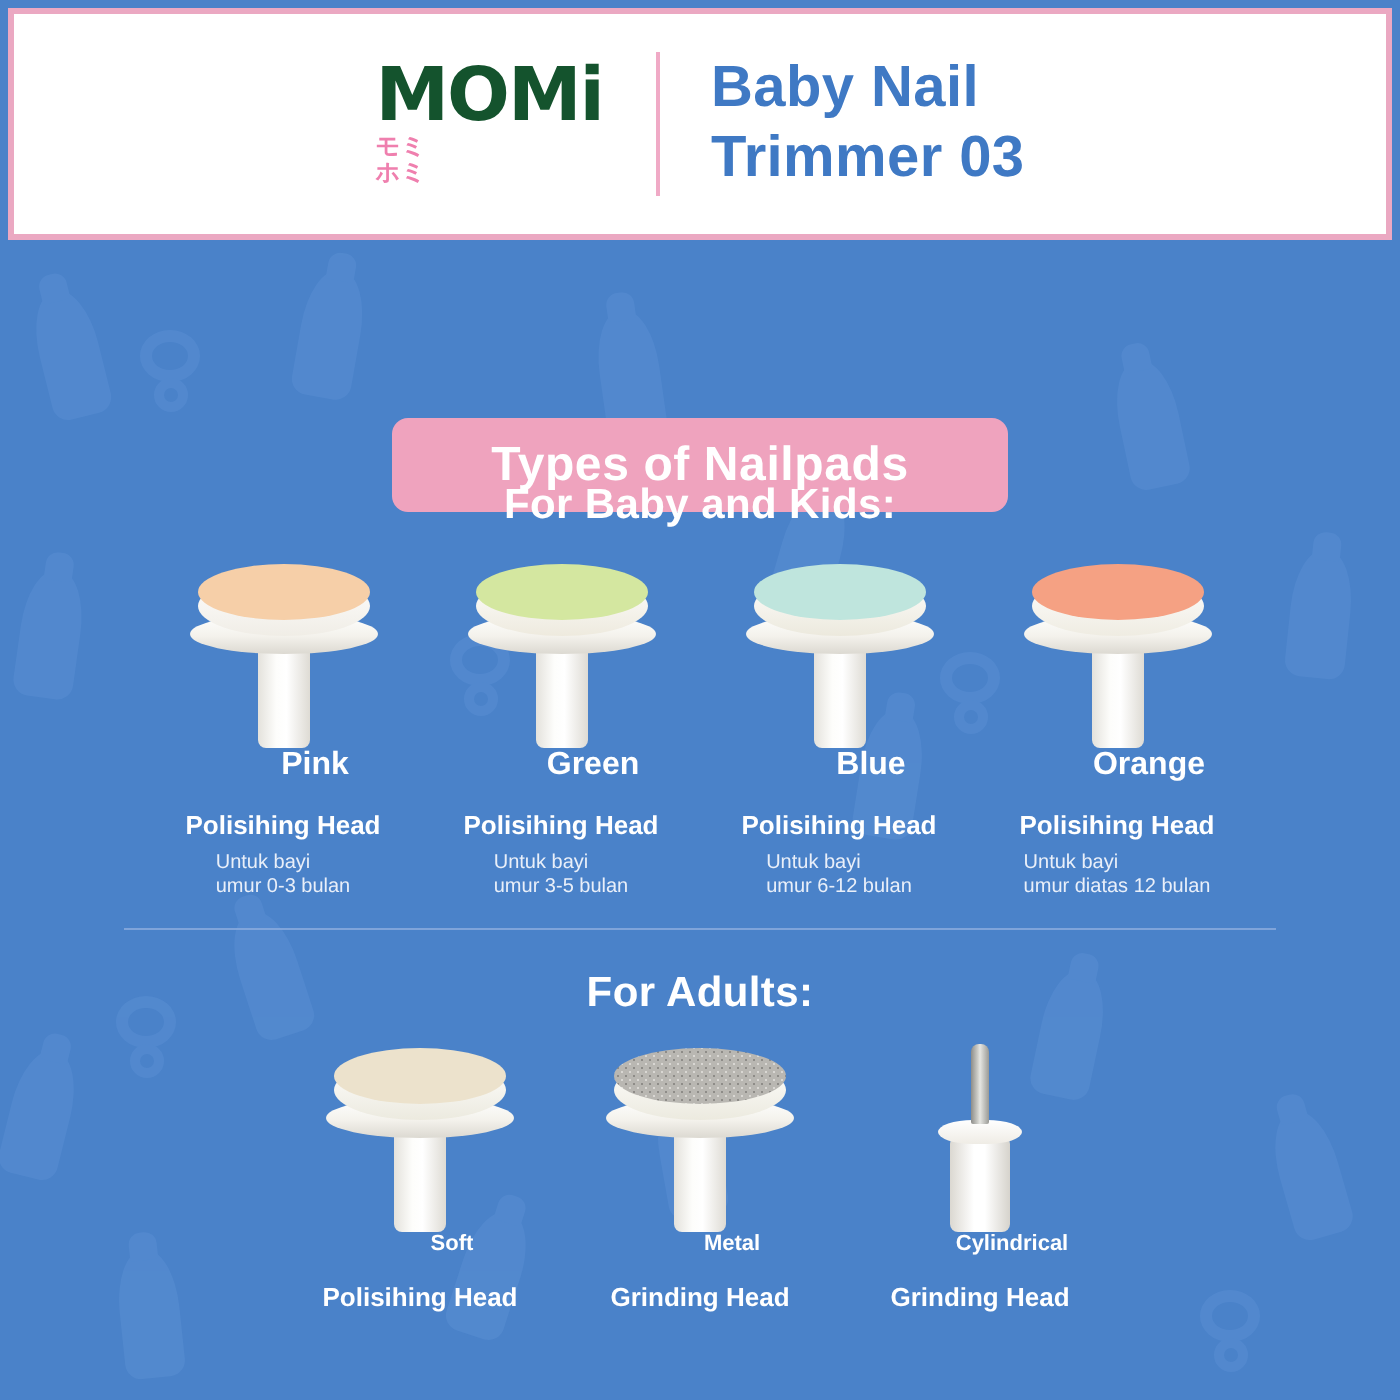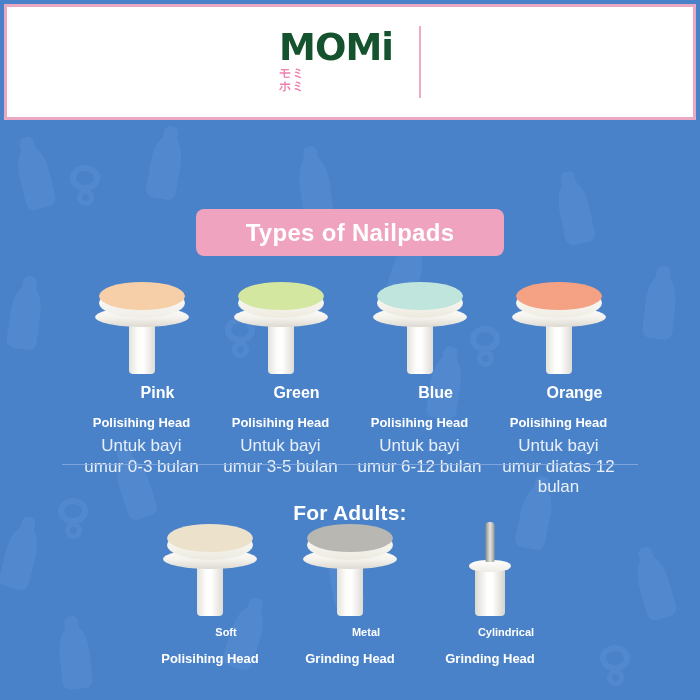--- a/index.html
+++ b/index.html
@@ -68,21 +68,21 @@
     background:#efa3be;border-radius:8px;
     display:flex;align-items:center;justify-content:center;margin-top:42px;
   }
   .banner span{color:#fff;font-size:24px;font-weight:bold;letter-spacing:.3px;}
 
   .section-head{
     position:absolute;width:700px;text-align:center;color:#fff;
     font-size:21px;font-weight:bold;letter-spacing:.2px;
   }
   #sh-kids{top:241px;}
-  #sh-adults{top:485px;margin-top:16px;}
+  #sh-adults{top:485px;}
 
   .hr{position:absolute;left:62px;top:464px;width:576px;height:1px;background:#88aadd;opacity:.85;}
 
   
   .row{position:absolute;display:flex;justify-content:center;width:700px;}
   #row-kids{top:278px;left:0;gap:0px;}
   #row-adults{top:520px;left:0;gap:0px;}
   .cell{width:139px;display:flex;flex-direction:column;align-items:center;}
   #row-adults .cell{width:140px;}
 
@@ -118,23 +118,23 @@
     position:absolute;left:50%;transform:translateX(-50%);bottom:44px;
     width:42px;height:12px;border-radius:50%/60%;
     background:linear-gradient(180deg,#ffffff 0%,#efece5 100%);
   }
   .pad.cyl .rod{
     position:absolute;left:50%;transform:translateX(-50%);bottom:54px;
     width:9px;height:40px;border-radius:4px 4px 1px 1px;
     background:linear-gradient(90deg,#8d8d8a 0%,#c9c9c4 35%,#e6e6e2 50%,#9a9a96 100%);
   }
 
-  .lbl-name{margin-top:10px;color:#fff;font-size:16px;font-weight:bold;padding-left:32px;}
+  .lbl-name{color:#fff;font-size:16px;font-weight:bold;padding-left:32px;}
   .lbl-type{margin-top:13px;color:#fff;font-size:13px;font-weight:bold;}
-  .lbl-note{margin-top:6px;color:#e9eff9;font-size:17px;text-align:center;line-height:1.22;}
+  .lbl-note{margin-top:6px;color:#e9eff9;font-size:10px;line-height:1.22;}
   #row-adults .lbl-name{font-size:11px;}
   #row-adults .lbl-type{font-size:13px;font-weight:bold;}
 </style>
 </head>
 <body>
 
 <div id="page">
 
   <div class="bg-pattern">
     <div class="bg-ico bottle" style="left:20px;top:20px;transform:rotate(-14deg);"></div>
@@ -184,27 +184,32 @@
       <div class="logo">
         <div class="logo-top">MOMi</div>
         <div class="logo-bottom">
           <div class="kana">
             <span>モミ</span>
             <span>ホミ</span>
           </div>
         </div>
       </div>
       <div class="divider-v"></div>
+      <div class="title">
+        <div>Baby Nail</div>
+        <div>Trimmer 03</div>
+      </div>
     </div>
   </div>
 
   <div class="banner">
     <span>Types of Nailpads</span>
   </div>
 
+  <div class="section-head" id="sh-kids">For Baby and Kids:</div>
 
   <div class="row" id="row-kids">
     <div class="cell">
       <div class="pad">
         <div class="stem"></div>
           <div class="flange"></div>
         <div class="disc" style="background:linear-gradient(180deg,#ffffff 0%,#f0ede6 100%);"></div>
         <div class="disc-top" style="background:#f6cfa8;"></div>
       </div>
       <div class="lbl-name">Pink</div>

